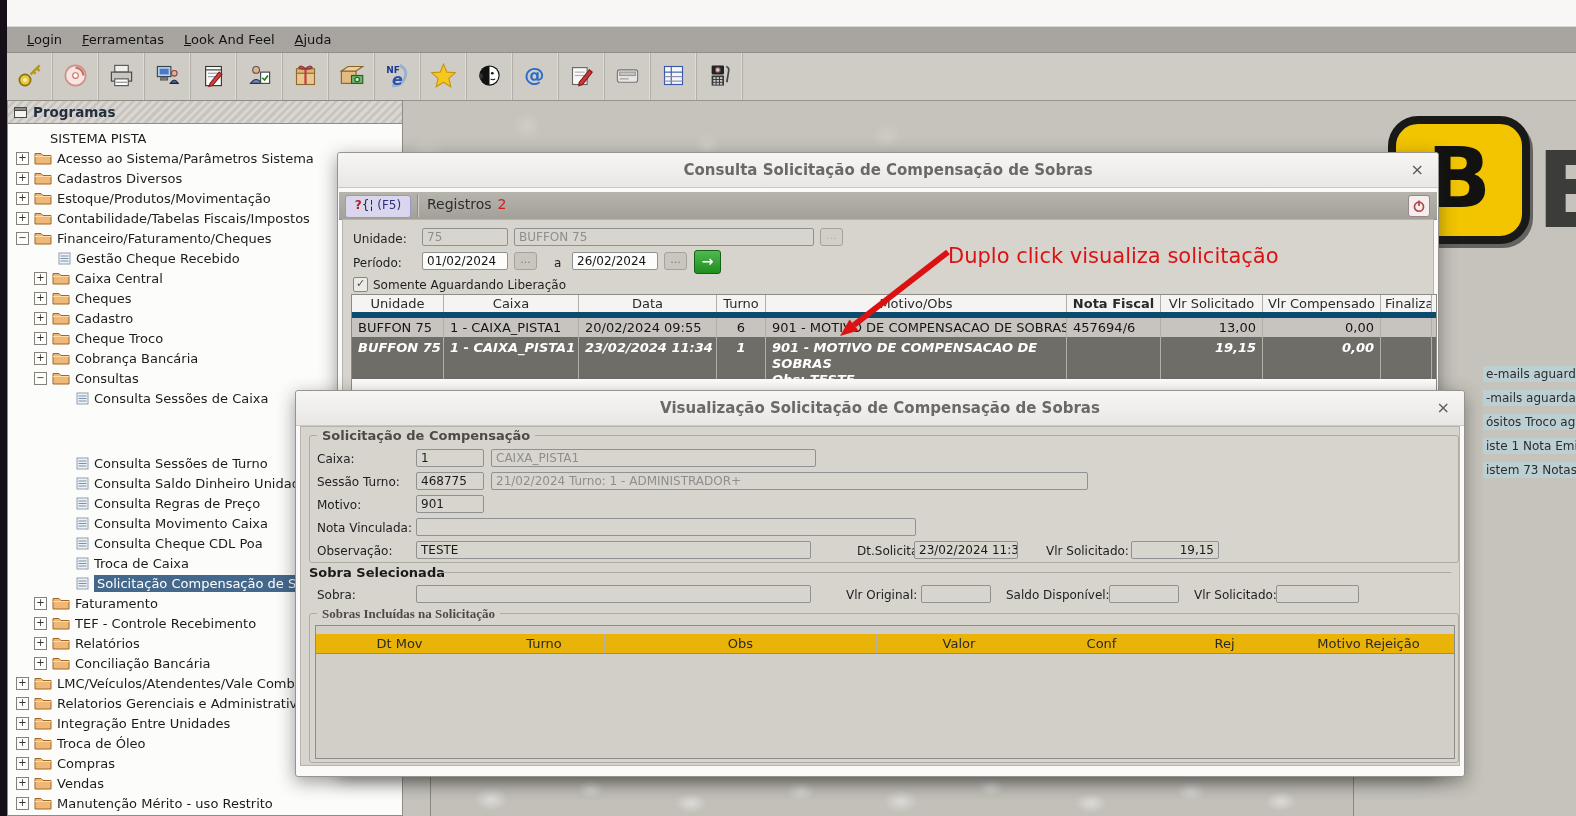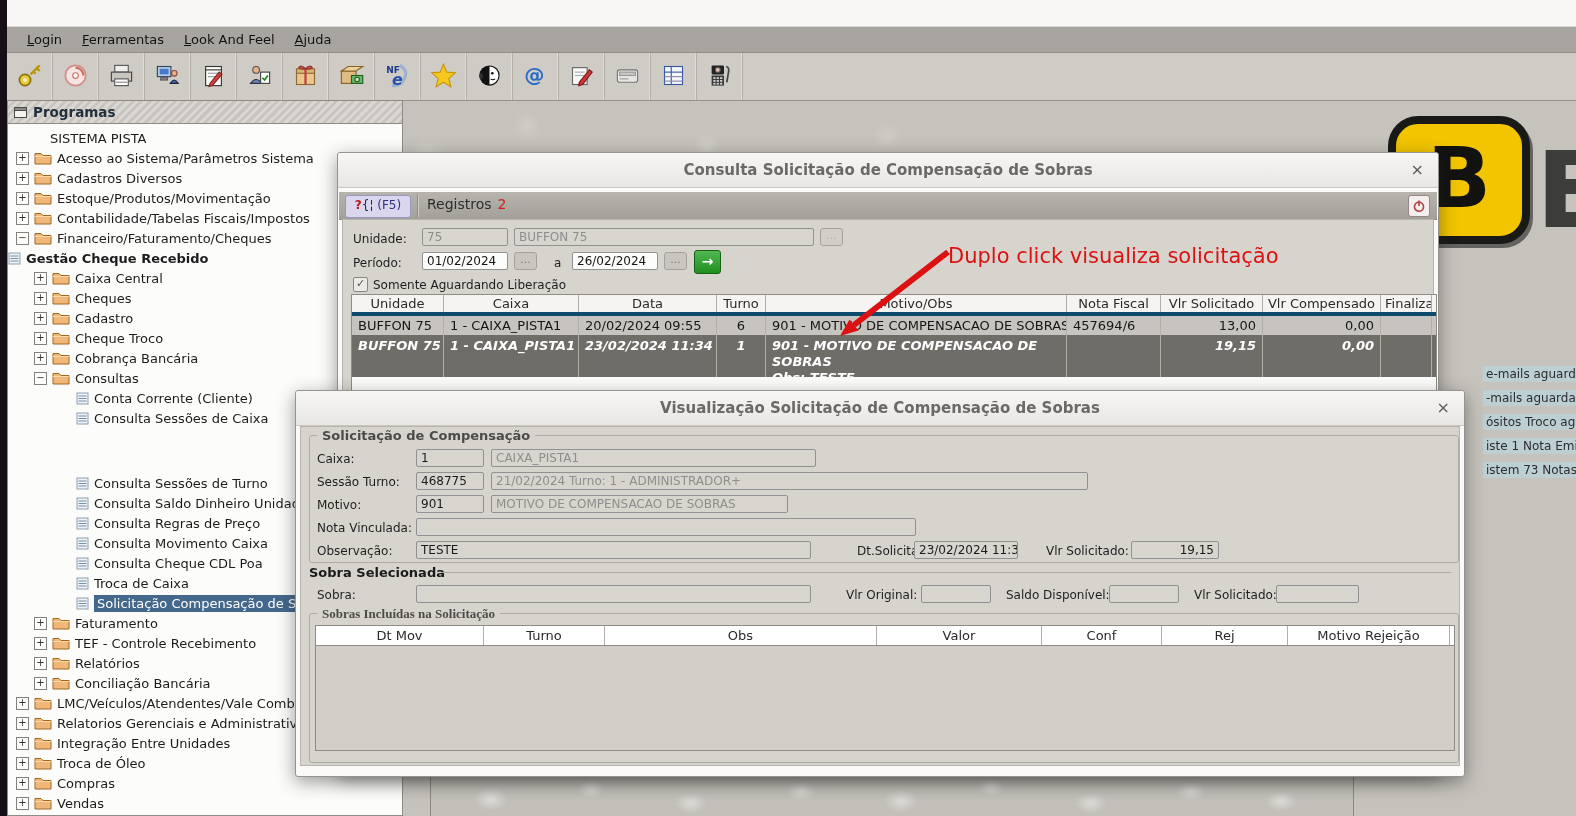--- a/index.html
+++ b/index.html
@@ -74,38 +74,38 @@
   .f5-q{color:#c01818;font-weight:bold;}
   .f5-br{color:#24243a;}
   .f5-f5{color:#303080;}
   .d1-sep{position:absolute;left:78px;top:2px;bottom:2px;width:0;border-left:1px solid #8f8c86;border-right:1px solid #cfccc6;}
   .registros{position:absolute;left:88px;top:4px;font-size:14px;color:#2c2c2c;white-space:nowrap;}
   .registros .cnt{color:#cc2020;margin-left:6px;}
   .stop-btn{position:absolute;right:7px;top:3px;width:20px;height:20px;background:#f4eeee;border:1px solid #9a8686;border-radius:3px;display:flex;align-items:center;justify-content:center;}
   .d1-body{top:66px;bottom:4px;}
   
   .t1{position:absolute;left:8px;top:140px;width:1084px;border:1px solid #8f8c86;background:#fdfdfc;}
-  .t1h{display:flex;background:#f5f4f2;border-bottom:4px solid #0c4a6e;}
+  .t1h{display:flex;background:#f5f4f2;border-bottom:6px solid #0c4a6e;}
   .t1h .t1c{font-size:13px;color:#2a2a2a;text-align:center;padding:1px 4px;}
   .t1c{box-sizing:border-box;border-right:1px solid #b2afa9;overflow:hidden;white-space:nowrap;flex:0 0 auto;}
   .t1r{display:flex;}
   .t1r .t1c{font-size:13px;padding:1px 6px;display:flex;align-items:center;}
   .t1r0{background:#c7c4bf;color:#161616;height:19px;}
   .t1rsel{background:#6f6d68;color:#fff;font-weight:bold;font-style:italic;height:42px;overflow:hidden;}
   .t1rsel .t1c{align-items:flex-start;padding-top:3px;}
   .t1rsel .wrap{white-space:normal;line-height:16px;}
   .t1-after{height:16px;background:#fdfdfc;}
   
   .annotation-text{position:absolute;left:948px;top:244px;font-size:21px;color:#dc1212;z-index:4;white-space:nowrap;}
   .annotation-arrow{position:absolute;left:820px;top:240px;width:160px;height:105px;z-index:4;}
   
   #dlg2{left:295px;top:390px;width:1168px;height:385px;z-index:5;}
   .d2-body{top:35px;bottom:10px;}
   .t2{position:absolute;left:14px;top:232px;width:1138px;border:1px solid #8f8c86;background:#d2cfc9;}
-  .t2h{display:flex;background:#ffffff;border-bottom:1px solid #8f8c86;}
+  .t2h{display:flex;background:#eab308;border-bottom:1px solid #8f8c86;margin-top:8px;}
   .t2c{box-sizing:border-box;border-right:1px solid #b2afa9;font-size:13px;color:#2a2a2a;text-align:center;padding:2px 4px;white-space:nowrap;overflow:hidden;flex:0 0 auto;}
   .t2-empty{height:104px;}
   .hr-line{position:absolute;border-top:1px solid #aeaba5;}
 </style>
 </head>
 <body>
 
 <div id="screen">
   <div class="top-strip"></div>
   <div class="menu-bar">
@@ -321,21 +321,21 @@
         <div class="trow" style="padding-left: 8px;">
           <span class="exp">−</span>
           <span class="tico">
             <svg width="18" height="14" viewBox="0 0 18 14">
               <path d="M1 2.5 h6 l2 2 h8 v8.5 h-16 z" fill="#f0b878" stroke="#a06820"></path>
               <path d="M1 5.5 h16" stroke="#ffd9a8" stroke-width="1"></path>
             </svg>
           </span>
           <span class="tlabel">Financeiro/Faturamento/Cheques</span>
         </div>
-        <div class="trow" style=" font-weight: bold;">
+        <div class="trow" style="padding-left: 50px;">
           <span class="tico">
             <svg width="13" height="13" viewBox="0 0 13 13">
               <rect x="1" y="1" width="11" height="11" fill="#eef2f6" stroke="#8fa0b0"></rect>
               <line x1="2.5" y1="4" x2="10.5" y2="4" stroke="#7890a8"></line>
               <line x1="2.5" y1="6.5" x2="10.5" y2="6.5" stroke="#7890a8"></line>
               <line x1="2.5" y1="9" x2="10.5" y2="9" stroke="#7890a8"></line>
             </svg>
           </span>
           <span class="tlabel">Gestão Cheque Recebido</span>
         </div>
@@ -391,31 +391,20 @@
         </div>
         <div class="trow" style="padding-left: 26px;">
           <span class="exp">−</span>
           <span class="tico">
             <svg width="18" height="14" viewBox="0 0 18 14">
               <path d="M1 2.5 h6 l2 2 h8 v8.5 h-16 z" fill="#f0b878" stroke="#a06820"></path>
               <path d="M1 5.5 h16" stroke="#ffd9a8" stroke-width="1"></path>
             </svg>
           </span>
           <span class="tlabel">Consultas</span>
-        </div>
-        <div class="trow" style="padding-left: 68px;">
-          <span class="tico">
-            <svg width="13" height="13" viewBox="0 0 13 13">
-              <rect x="1" y="1" width="11" height="11" fill="#eef2f6" stroke="#8fa0b0"></rect>
-              <line x1="2.5" y1="4" x2="10.5" y2="4" stroke="#7890a8"></line>
-              <line x1="2.5" y1="6.5" x2="10.5" y2="6.5" stroke="#7890a8"></line>
-              <line x1="2.5" y1="9" x2="10.5" y2="9" stroke="#7890a8"></line>
-            </svg>
-          </span>
-          <span class="tlabel">Conta Corrente (Cliente)</span>
         </div>
         <div class="trow" style="padding-left: 68px;">
           <span class="tico">
             <svg width="13" height="13" viewBox="0 0 13 13">
               <rect x="1" y="1" width="11" height="11" fill="#eef2f6" stroke="#8fa0b0"></rect>
               <line x1="2.5" y1="4" x2="10.5" y2="4" stroke="#7890a8"></line>
               <line x1="2.5" y1="6.5" x2="10.5" y2="6.5" stroke="#7890a8"></line>
               <line x1="2.5" y1="9" x2="10.5" y2="9" stroke="#7890a8"></line>
             </svg>
           </span>
@@ -641,21 +630,21 @@
       <span class="go-btn" style="left:351px;top:30px;">→</span>
       <span class="chk" style="left:10px;top:57px;">✓</span>
       <span class="lbl" style="left:30px;top:58px;">Somente Aguardando Liberação</span>
       <div class="t1" style="top:74px;">
           <div class="t1h">
             <span class="t1c" style="width: 92px;">Unidade</span>
             <span class="t1c" style="width: 135px;">Caixa</span>
             <span class="t1c" style="width: 138px;">Data</span>
             <span class="t1c" style="width: 49px;">Turno</span>
             <span class="t1c" style="width: 301px;">Motivo/Obs</span>
-            <span class="t1c" style="width: 94px;">Nota Fiscal</span>
+            <span class="t1c" style="width: 94px; font-weight: bold;">Nota Fiscal</span>
             <span class="t1c" style="width: 102px;">Vlr Solicitado</span>
             <span class="t1c" style="width: 118px;">Vlr Compensado</span>
             <span class="t1c" style="width: 51px;">Finalizado</span>
           </div>
           <div class="t1r t1r0">
             <span class="t1c" style="width: 92px; justify-content: flex-start;">BUFFON 75</span>
             <span class="t1c" style="width: 135px; justify-content: flex-start;">1 - CAIXA_PISTA1</span>
             <span class="t1c" style="width: 138px; justify-content: flex-start;">20/02/2024 09:55</span>
             <span class="t1c" style="width: 49px; justify-content: center;">6</span>
             <span class="t1c" style="width: 301px; justify-content: flex-start;">901 - MOTIVO DE COMPENSACAO DE SOBRAS</span>
@@ -700,21 +689,20 @@
       <span class="lbl" style="left:16px;top:25px;">Caixa:</span>
       <span class="fld dark" style="left:115px;top:22px;width:68px;">1</span>
       <span class="fld" style="left:190px;top:22px;width:325px;">CAIXA_PISTA1</span>
 
       <span class="lbl" style="left:16px;top:48px;">Sessão Turno:</span>
       <span class="fld dark" style="left:115px;top:45px;width:68px;">468775</span>
       <span class="fld" style="left:190px;top:45px;width:597px;">21/02/2024 Turno: 1 - ADMINISTRADOR+</span>
 
       <span class="lbl" style="left:16px;top:71px;">Motivo:</span>
       <span class="fld dark" style="left:115px;top:68px;width:68px;">901</span>
-      <span class="fld" style="left:190px;top:68px;width:297px;">MOTIVO DE COMPENSACAO DE SOBRAS</span>
 
       <span class="lbl" style="left:16px;top:94px;">Nota Vinculada:</span>
       <span class="fld" style="left:115px;top:91px;width:500px;"></span>
 
       <span class="lbl" style="left:16px;top:117px;">Observação:</span>
       <span class="fld dark" style="left:115px;top:114px;width:395px;">TESTE</span>
       <span class="lbl" style="left:556px;top:117px;">Dt.Solicitação:</span>
       <span class="fld dark" style="left:613px;top:114px;width:104px;">23/02/2024 11:34</span>
       <span class="lbl" style="left:745px;top:117px;">Vlr Solicitado:</span>
       <span class="fld dark right" style="left:830px;top:114px;width:88px;">19,15</span>

